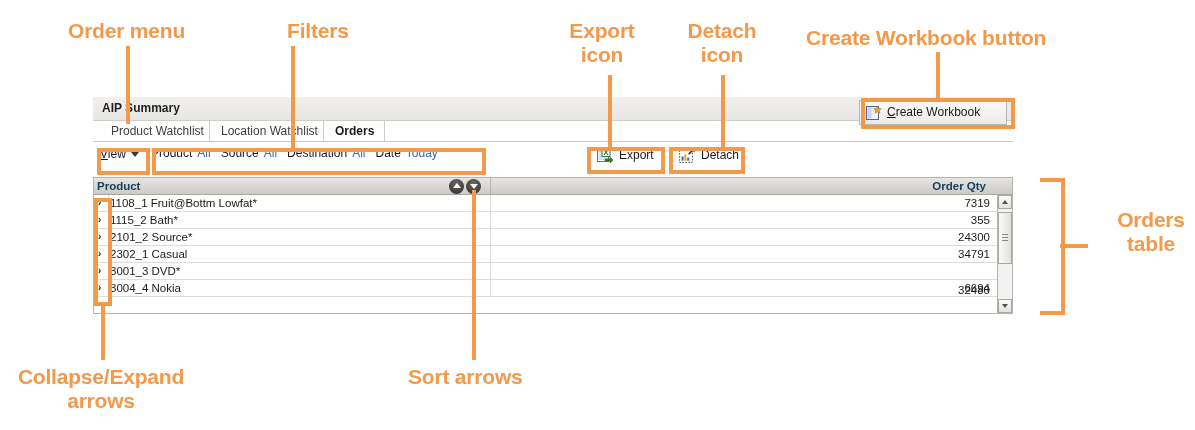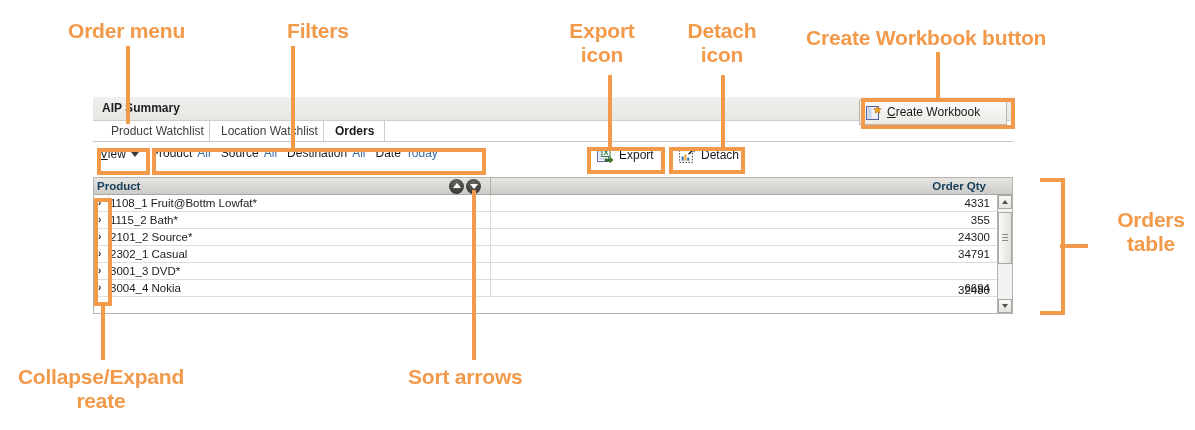--- a/index.html
+++ b/index.html
@@ -441,21 +441,21 @@
 
     <div class="tbody">
 
       <div class="trow">
         <div class="expand-cell">
             <span class="expand-arrow">›</span>
           </div>
         <div class="row-div" style="left:14px;"></div>
         <div class="prod-cell">1108_1 Fruit@Bottm Lowfat*</div>
         <div class="row-div" style="left:396px;"></div>
-        <div class="qty-cell" style="right:22px;">4331</div>
+        <div class="qty-cell" style="right:22px;">7319</div>
       </div>
 
       <div class="trow">
         <div class="expand-cell">
             <span class="expand-arrow">›</span>
           </div>
         <div class="row-div" style="left:14px;"></div>
         <div class="prod-cell">1115_2 Bath*</div>
         <div class="row-div" style="left:396px;"></div>
         <div class="qty-cell" style="right:22px;">355</div>
@@ -539,14 +539,14 @@
 <div class="anno anno-lg" style="left:68px;top:19px;">Order menu</div>
 <div class="anno anno-lg" style="left:255px;top:19px;margin-left:32px;">Filters</div>
 <div class="anno anno-lg" style="left:562px;top:19px;text-align:center;width:80px;">Export
 icon</div>
 <div class="anno anno-lg" style="left:682px;top:19px;text-align:center;width:80px;">Detach
 icon</div>
 <div class="anno anno-lg" style="left:806px;top:26px;">Create Workbook button</div>
 <div class="anno anno-lg" style="left:1110px;top:208px;text-align:center;width:82px;">Orders
 table</div>
 <div class="anno anno-lg" style="left:10px;top:365px;text-align:center;width:182px;">Collapse/Expand
-reate</div>
+arrows</div>
 <div class="anno anno-lg" style="left:408px;top:365px;">Sort arrows</div>
 
 </body></html>

